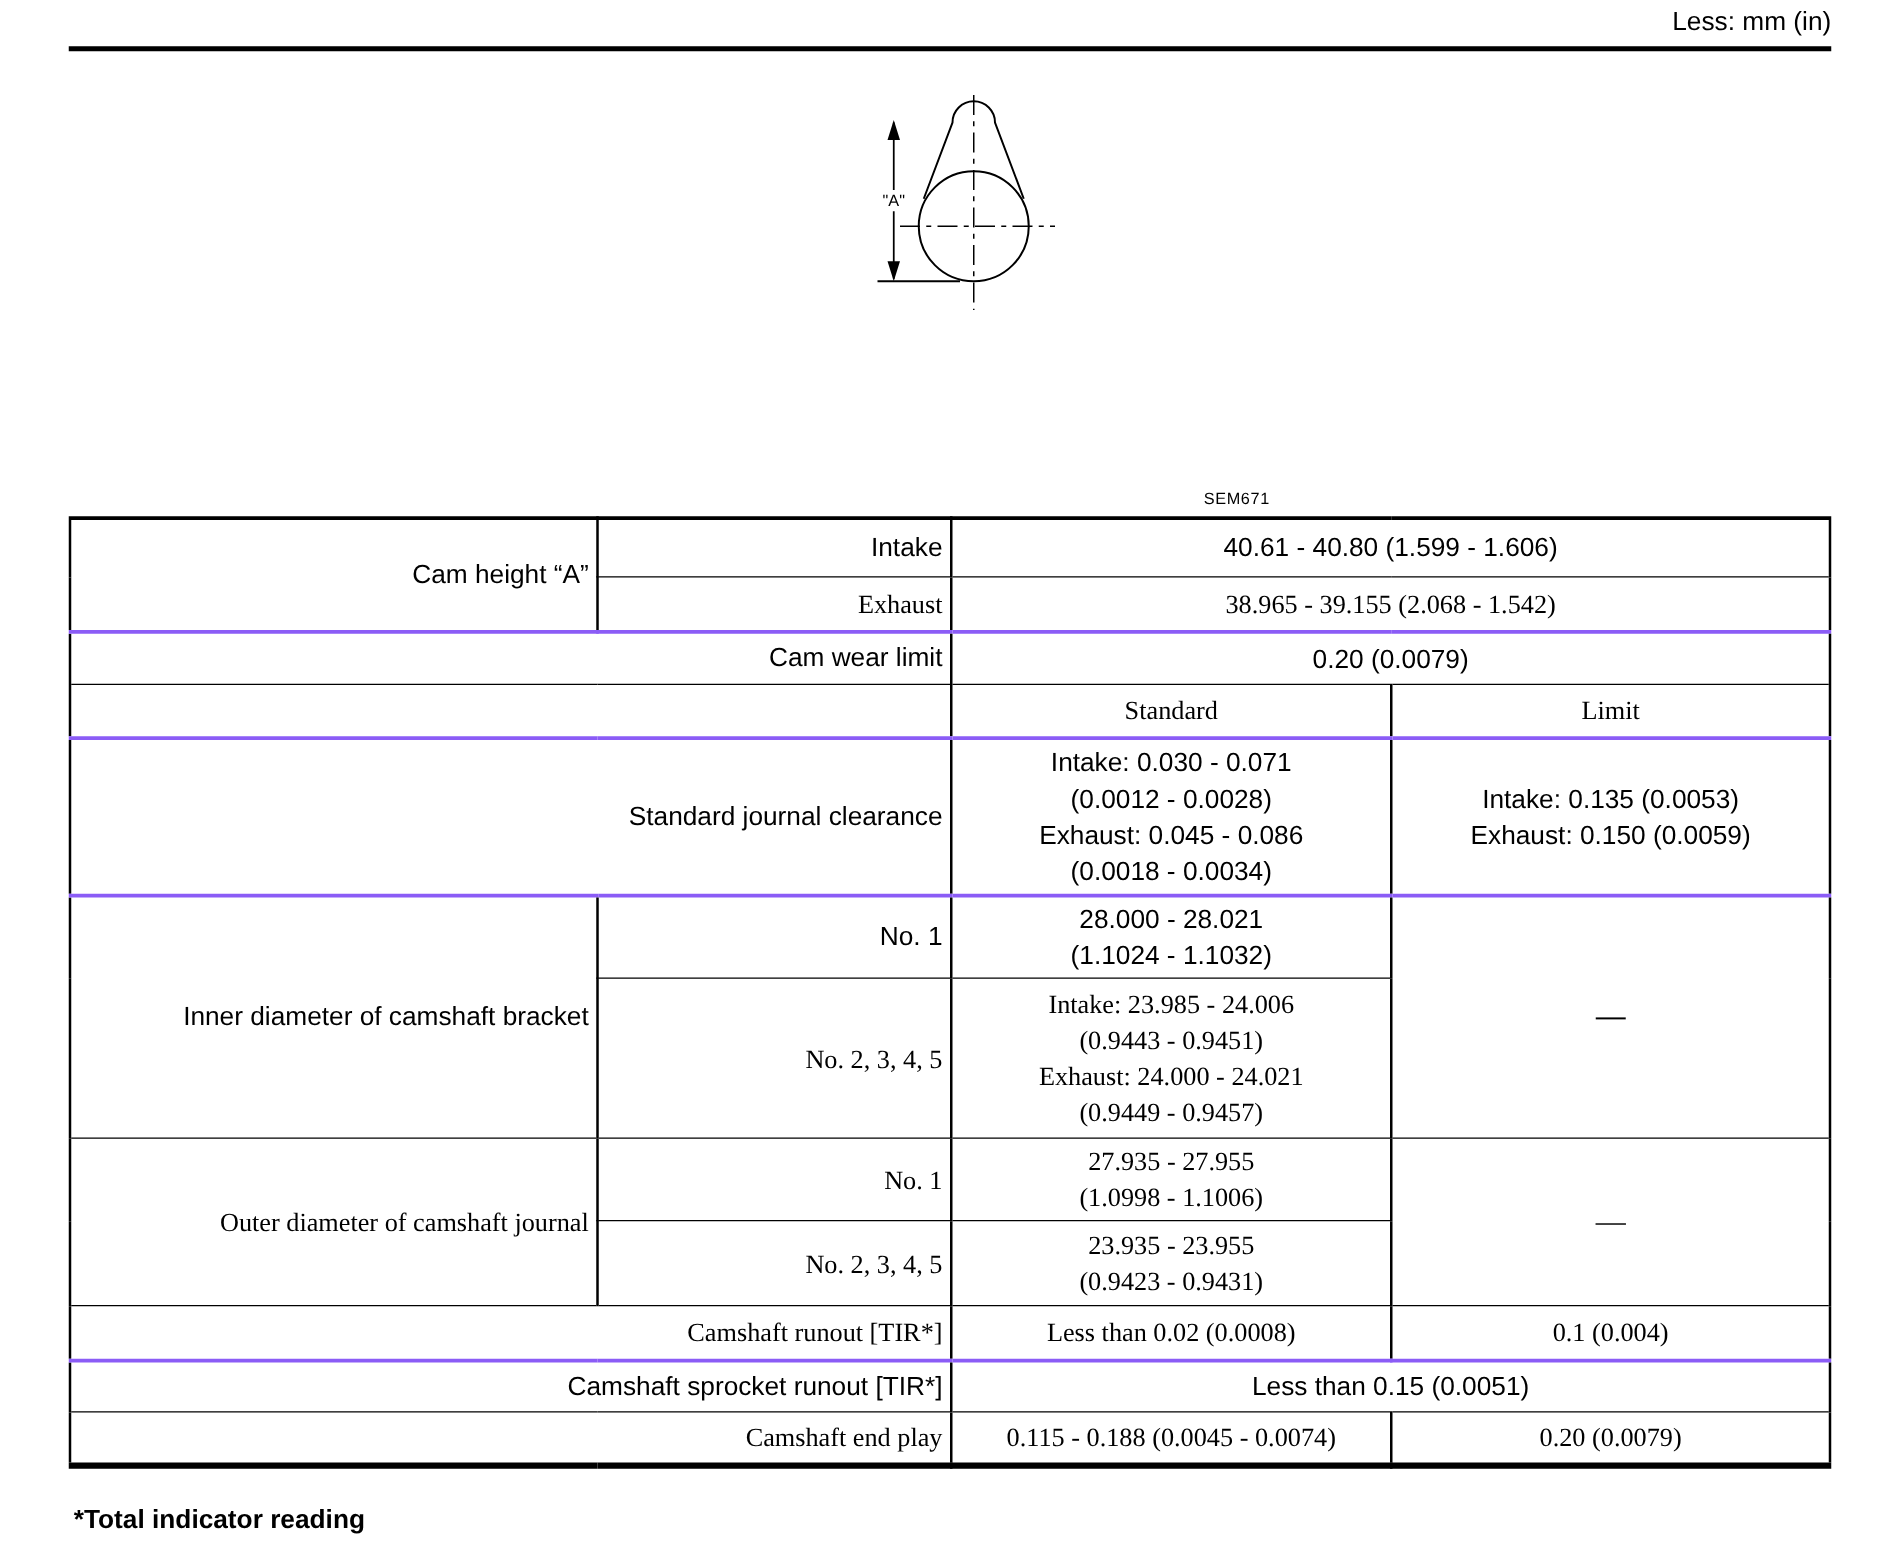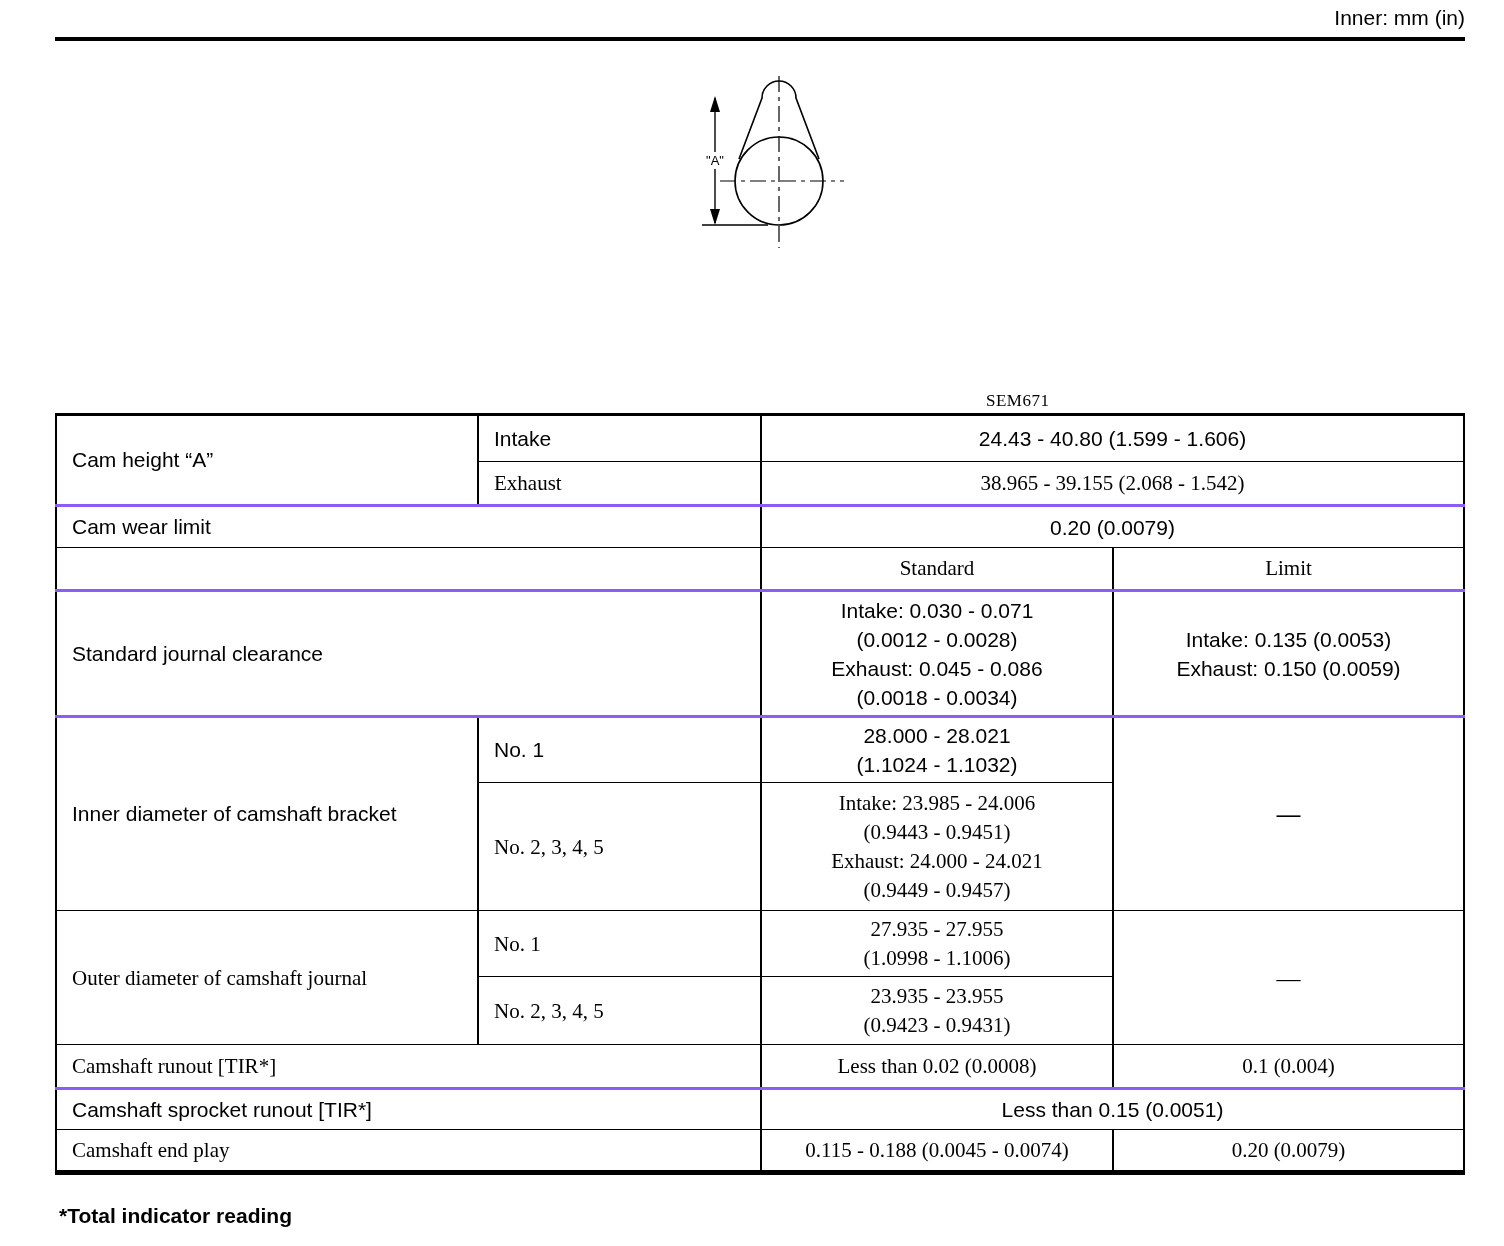--- a/index.html
+++ b/index.html
@@ -3,46 +3,46 @@
 <meta charset="utf-8">
 <style>
   html,body{margin:0;padding:0;background:#fff;}
   .page{
     position:relative;width:1504px;height:1246px;background:#ffffff;
     font-family:"Liberation Sans", sans-serif;color:#000;overflow:hidden;
   }
   .unit-label{position:absolute;top:6px;right:39px;font-size:21px;}
   .top-rule{position:absolute;left:55px;top:37px;width:1410px;height:4px;background:#000;}
   .diagram{position:absolute;left:640px;top:60px;width:260px;height:210px;}
-  .fig-code{position:absolute;left:986px;top:391px;font-size:17px;letter-spacing:0.5px;font-family:Liberation Serif, serif;}
+  .fig-code{position:absolute;left:963px;top:391px;font-size:13px;letter-spacing:0.5px;}
   .footnote{position:absolute;left:59px;top:1204px;font-size:21px;font-weight:bold;}
 
   table.spec{
     position:absolute;left:55px;top:413px;width:1410px;
     border-collapse:collapse;table-layout:fixed;
     font-size:21px;line-height:28px;color:#000;
     border-left:2px solid #000;border-right:2px solid #000;
     border-top:3px solid #000;border-bottom:5px solid #000;
   }
   table.spec td{
     border-left:2px solid #000;border-right:2px solid #000;
     vertical-align:middle;overflow:hidden;
   }
   tr.bt1 > td{border-top:1px solid #000;font-family:Liberation Serif, serif;}
   tr.bt3 > td{border-top:3px solid #8b5cf6;}
-  td.lbl{text-align:left;padding-left:15px;padding-right:6px;}
+  td.lbl{text-align:right;padding-left:15px;padding-right:6px;}
   td.val{text-align:center;padding:3px 6px;white-space:pre-line;line-height:29px;}
   td.dash{text-align:center;font-size:24px;}
 </style>
 </head>
 <body>
 
 <div class="page">
 
-  <div class="unit-label">Inner: mm (in)</div>
+  <div class="unit-label">Less: mm (in)</div>
   <div class="top-rule"></div>
 
   <svg class="diagram" viewBox="0 0 260 210" width="260" height="210">
 
     <line x1="139" y1="16" x2="139" y2="188" stroke="#000" stroke-width="1.2" stroke-dasharray="16 5 4 5"></line>
 
     <line x1="80" y1="121" x2="204" y2="121" stroke="#000" stroke-width="1.2" stroke-dasharray="16 5 4 5"></line>
 
     <circle cx="139" cy="121" r="44" fill="none" stroke="#000" stroke-width="1.6"></circle>
 
@@ -63,21 +63,21 @@
     <colgroup>
       <col style="width:422px">
         <col style="width:283px">
         <col style="width:352px">
         <col>
     </colgroup>
     <tbody>
       <tr style="height:47px">
         <td class="lbl" rowspan="2">Cam height “A”</td>
         <td class="lbl">Intake</td>
-        <td class="val" colspan="2">24.43 - 40.80 (1.599 - 1.606)</td>
+        <td class="val" colspan="2">40.61 - 40.80 (1.599 - 1.606)</td>
       </tr>
       <tr class="bt1" style="height:44px">
         <td class="lbl">Exhaust</td>
         <td class="val" colspan="2">38.965 - 39.155 (2.068 - 1.542)</td>
       </tr>
       <tr class="bt3" style="height:42px">
         <td class="lbl" colspan="2">Cam wear limit</td>
         <td class="val" colspan="2">0.20 (0.0079)</td>
       </tr>
       <tr class="bt1" style="height:43px">

